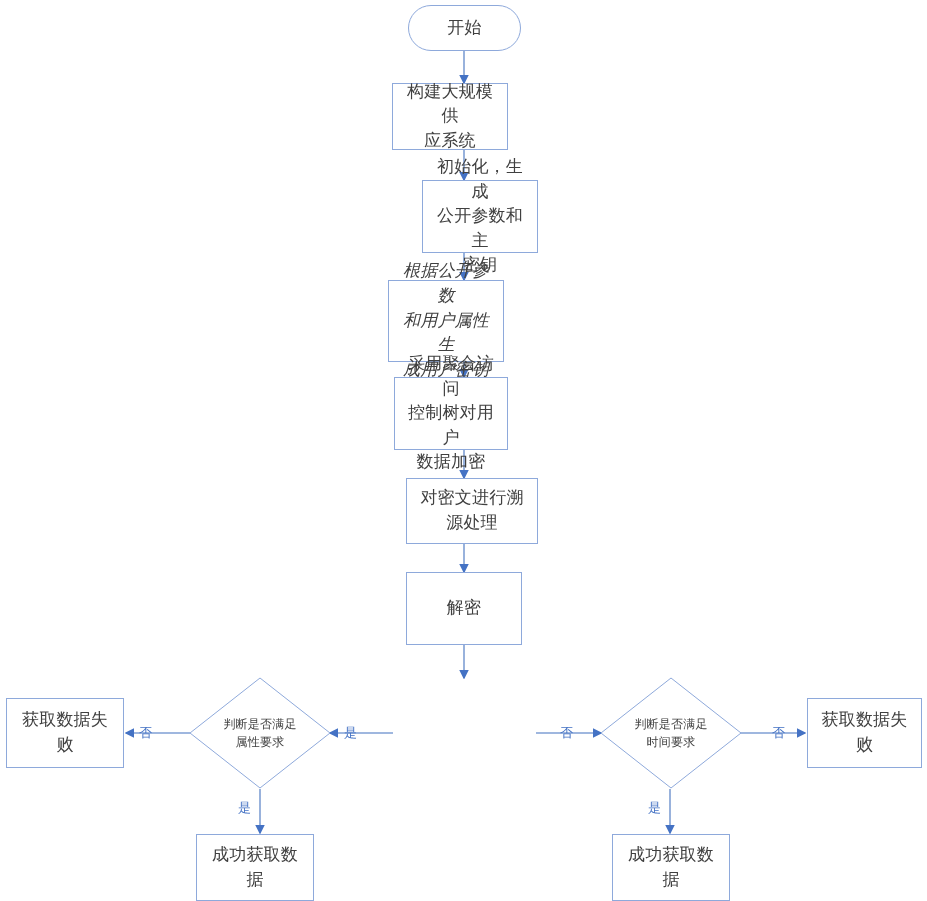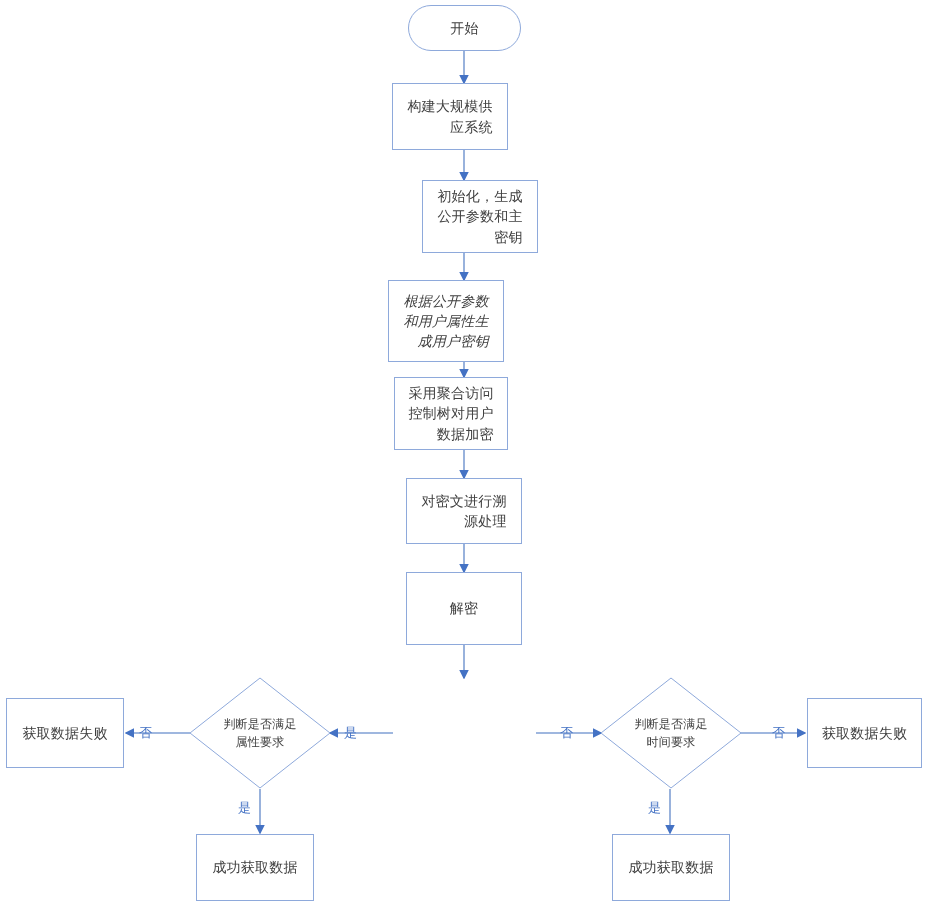--- a/index.html
+++ b/index.html
@@ -18,23 +18,23 @@
     overflow: hidden;
   }
   .node {
     position: absolute;
     box-sizing: border-box;
     background: #ffffff;
     border: 1px solid #8ea9db;
     display: flex;
     align-items: center;
     justify-content: center;
-    text-align: right;
+    text-align: center;
     color: #404040;
-    font-size: 14px;
+    font-size: 17px;
     line-height: 1.45;
     letter-spacing: 0.2px;
   }
   .node.process {
     border-radius: 0;
   }
   .node.terminator {
     border-radius: 999px;
   }
   .node .label {
@@ -146,21 +146,21 @@
 和用户属性生
 成用户密钥</span>
   </div>
 
   <div class="node process" style="left:394px; top:377px; width:114px; height:73px;">
     <span class="label">采用聚合访问
 控制树对用户
 数据加密</span>
   </div>
 
-  <div class="node process" style="left:406px; top:478px; width:116px; height:66px;">
+  <div class="node process" style="left:406px; top:478px; width:132px; height:66px;">
     <span class="label">对密文进行溯
 源处理</span>
   </div>
 
   <div class="node process" style="left:406px; top:572px; width:116px; height:73px;">
     <span class="label">解密</span>
   </div>
 
 
   <div class="diamond" style="left:190px; top:678px; width:140px; height:110px;">

